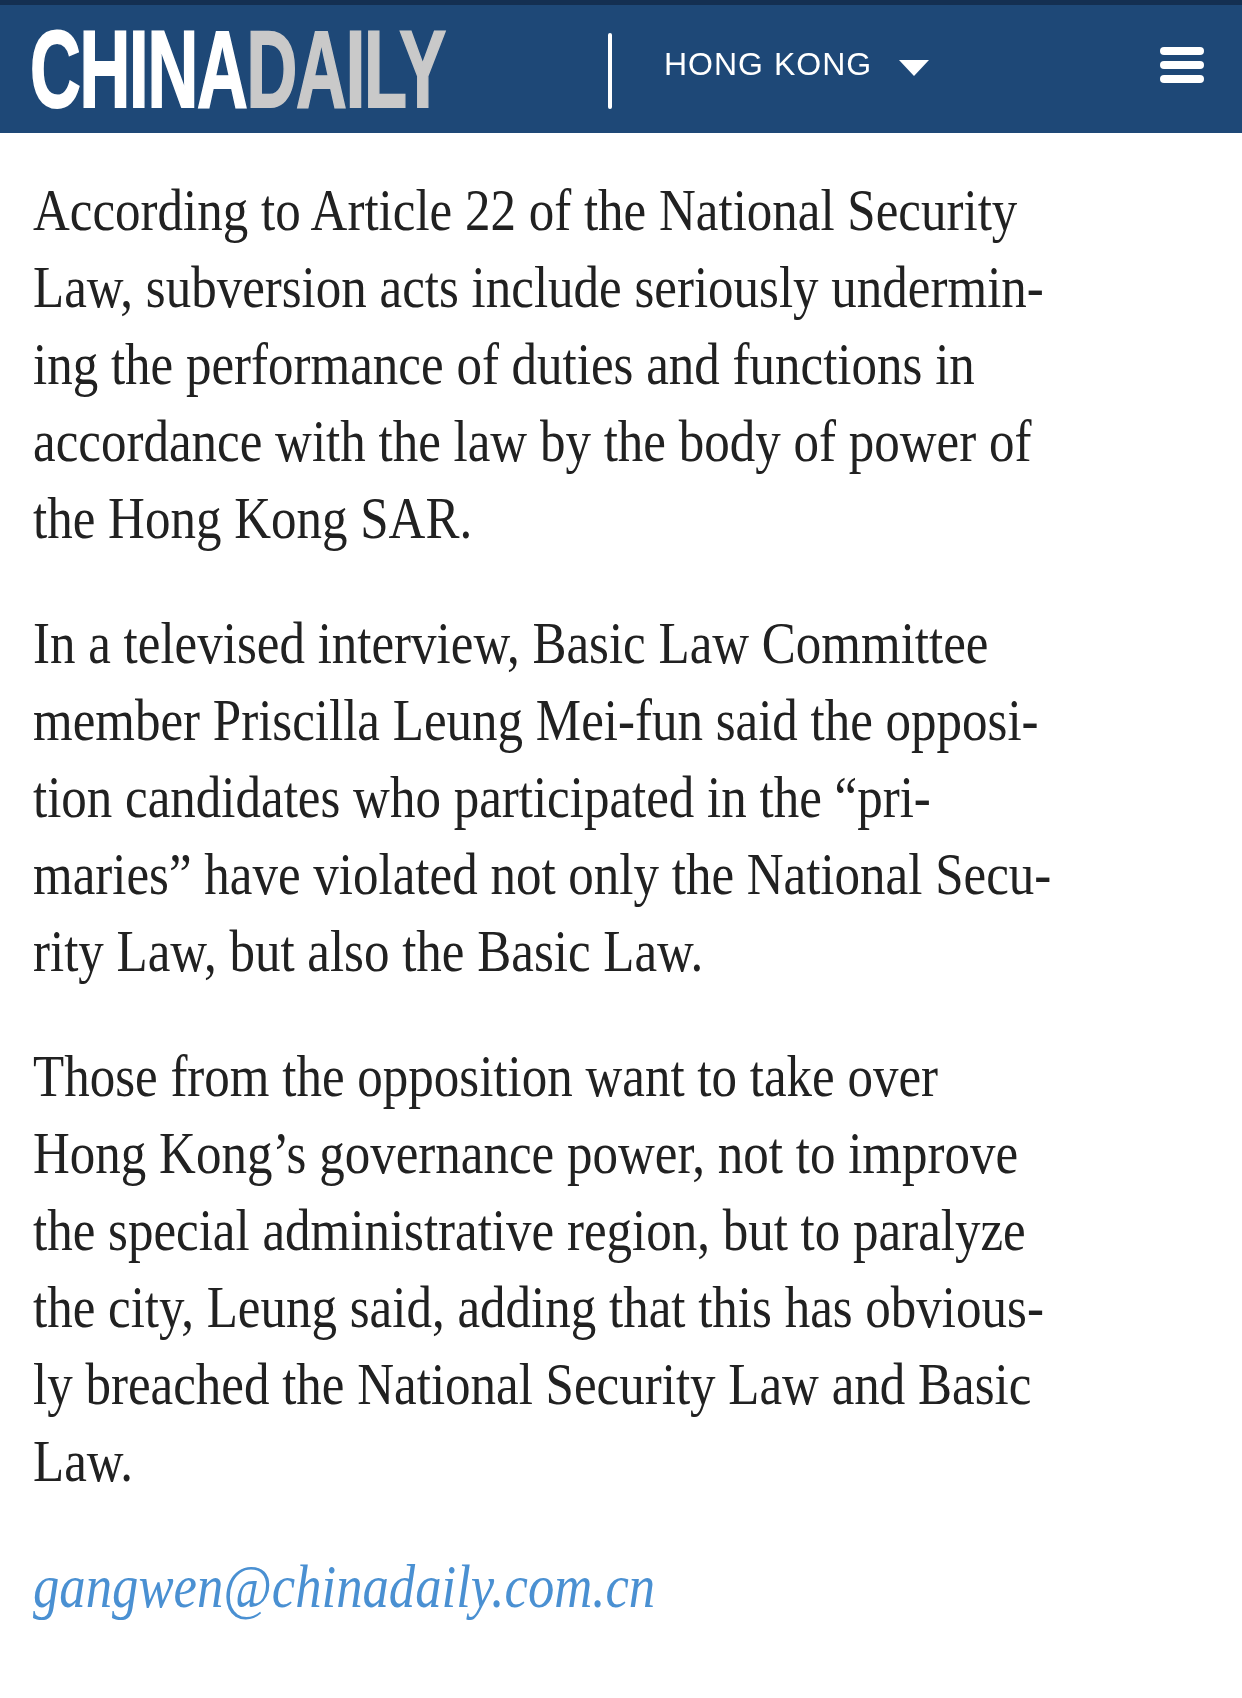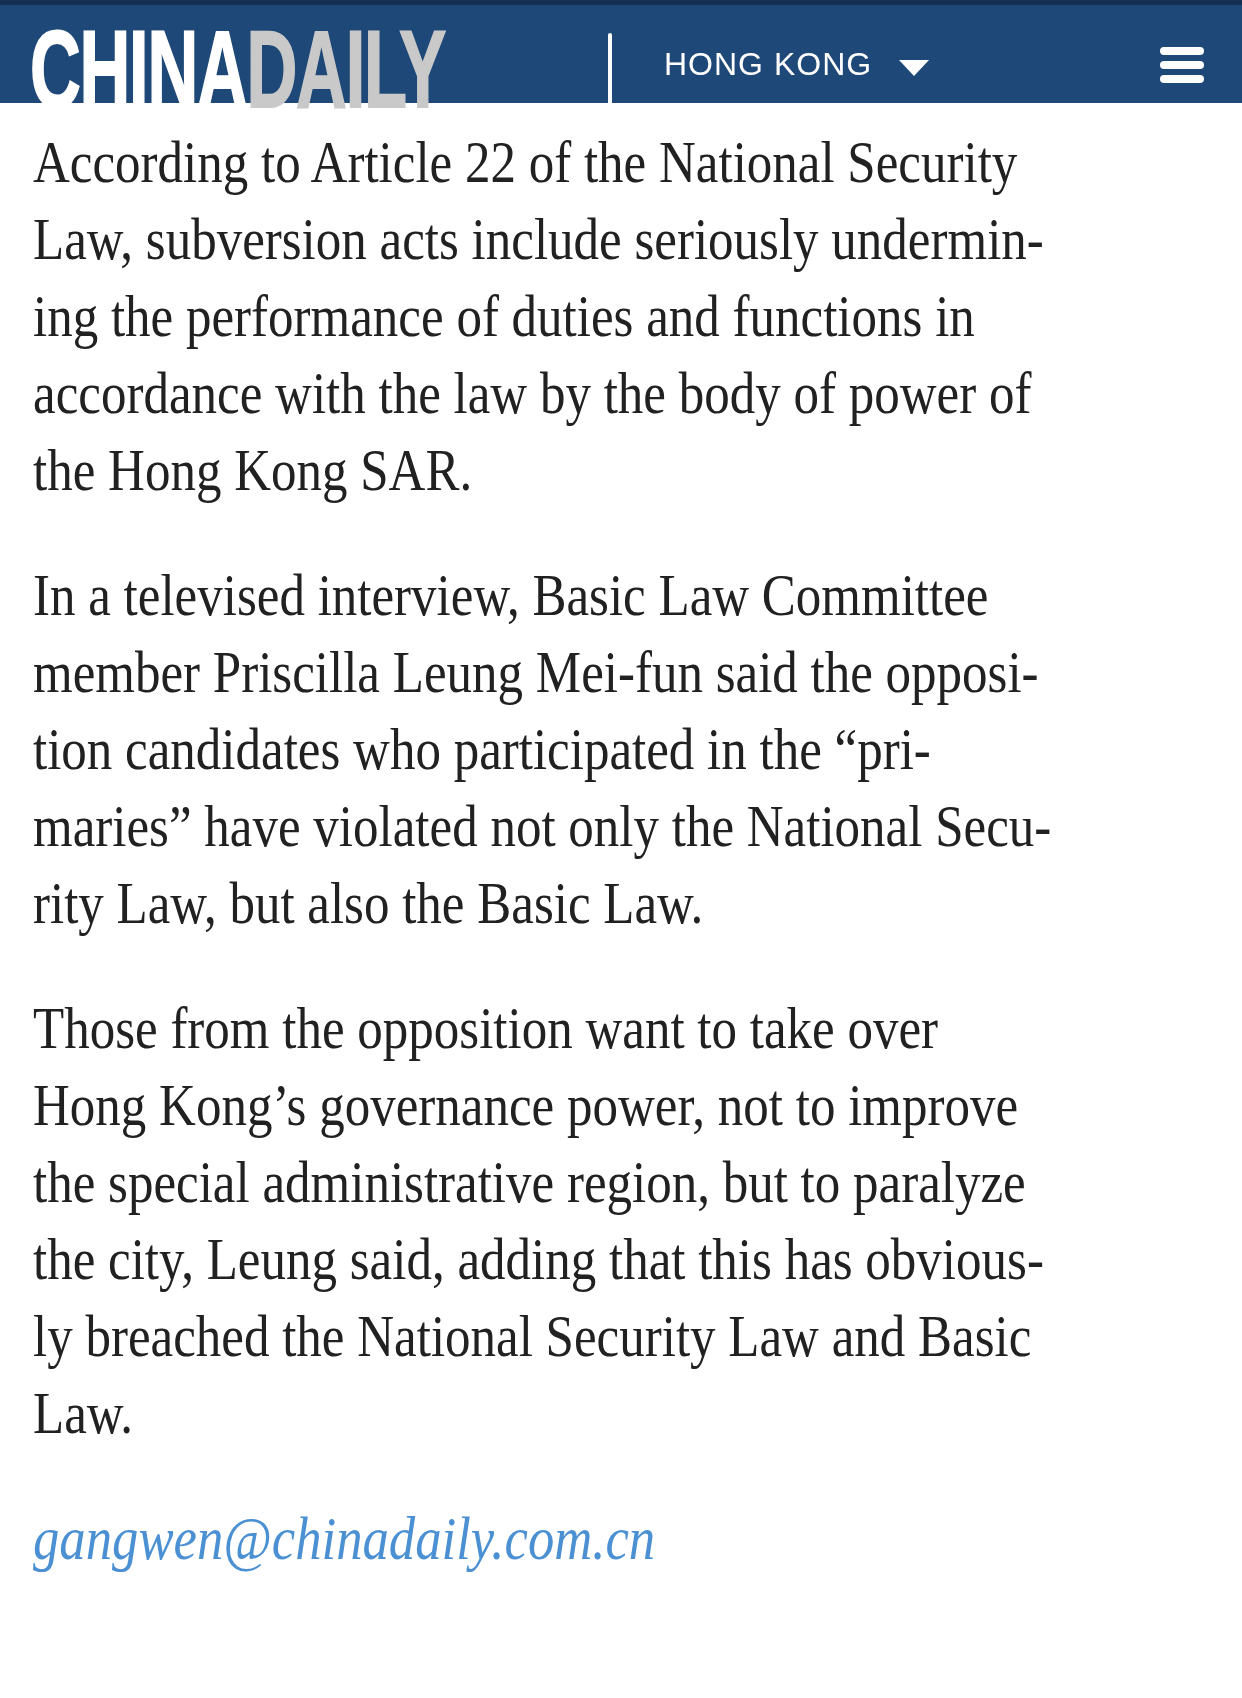--- a/index.html
+++ b/index.html
@@ -10,21 +10,21 @@
     background: #ffffff;
     overflow: hidden;
     font-family: "Liberation Sans", sans-serif;
     position: relative;
   }
 
   
   .header {
     position: relative;
     width: 1242px;
-    height: 103px;
+    height: 133px;
     background: #1e4877;
   }
   .header-top-strip {
     position: absolute;
     top: 0; left: 0;
     width: 100%;
     height: 5px;
     background: #142f51;
   }
   .logo {
@@ -83,21 +83,21 @@
   }
   .hamburger .bar {
     width: 44px;
     height: 8px;
     background: #ffffff;
     border-radius: 4px;
   }
 
   
   .article {
-    padding: 21px 0 0 33px;
+    padding: 39px 0 0 33px;
   }
   .scalewrap {
     transform: scaleX(0.85);
     transform-origin: 0 0;
     width: 1400px;
   }
   .article p {
     margin: 0 0 48px 0;
     font-family: "Liberation Serif", serif;
     font-size: 60px;

